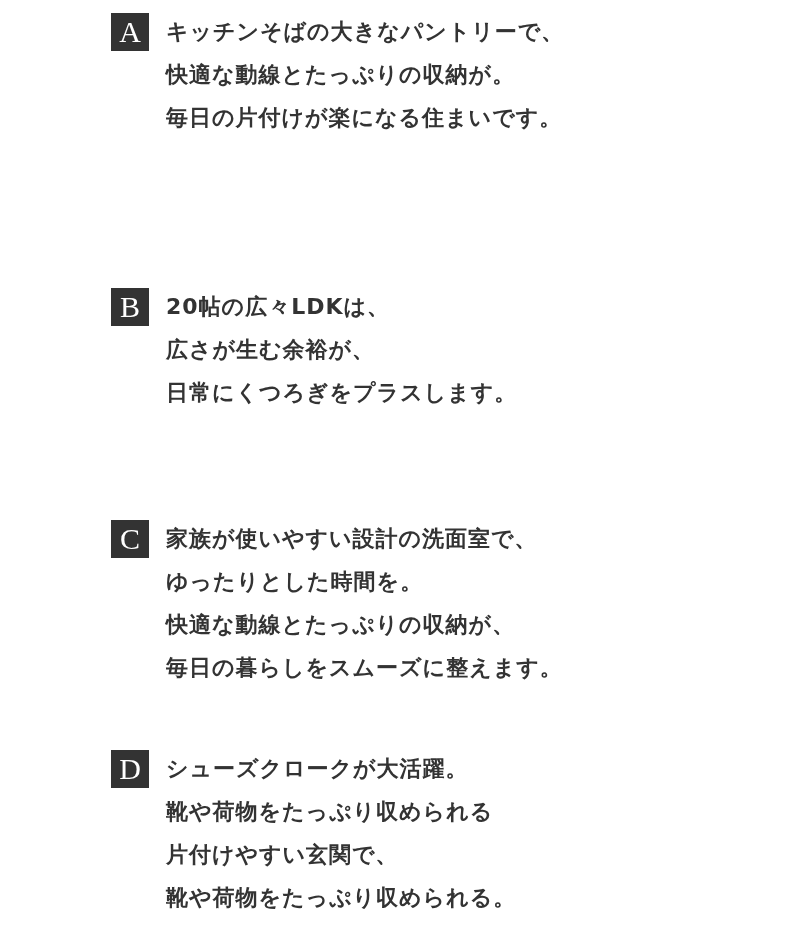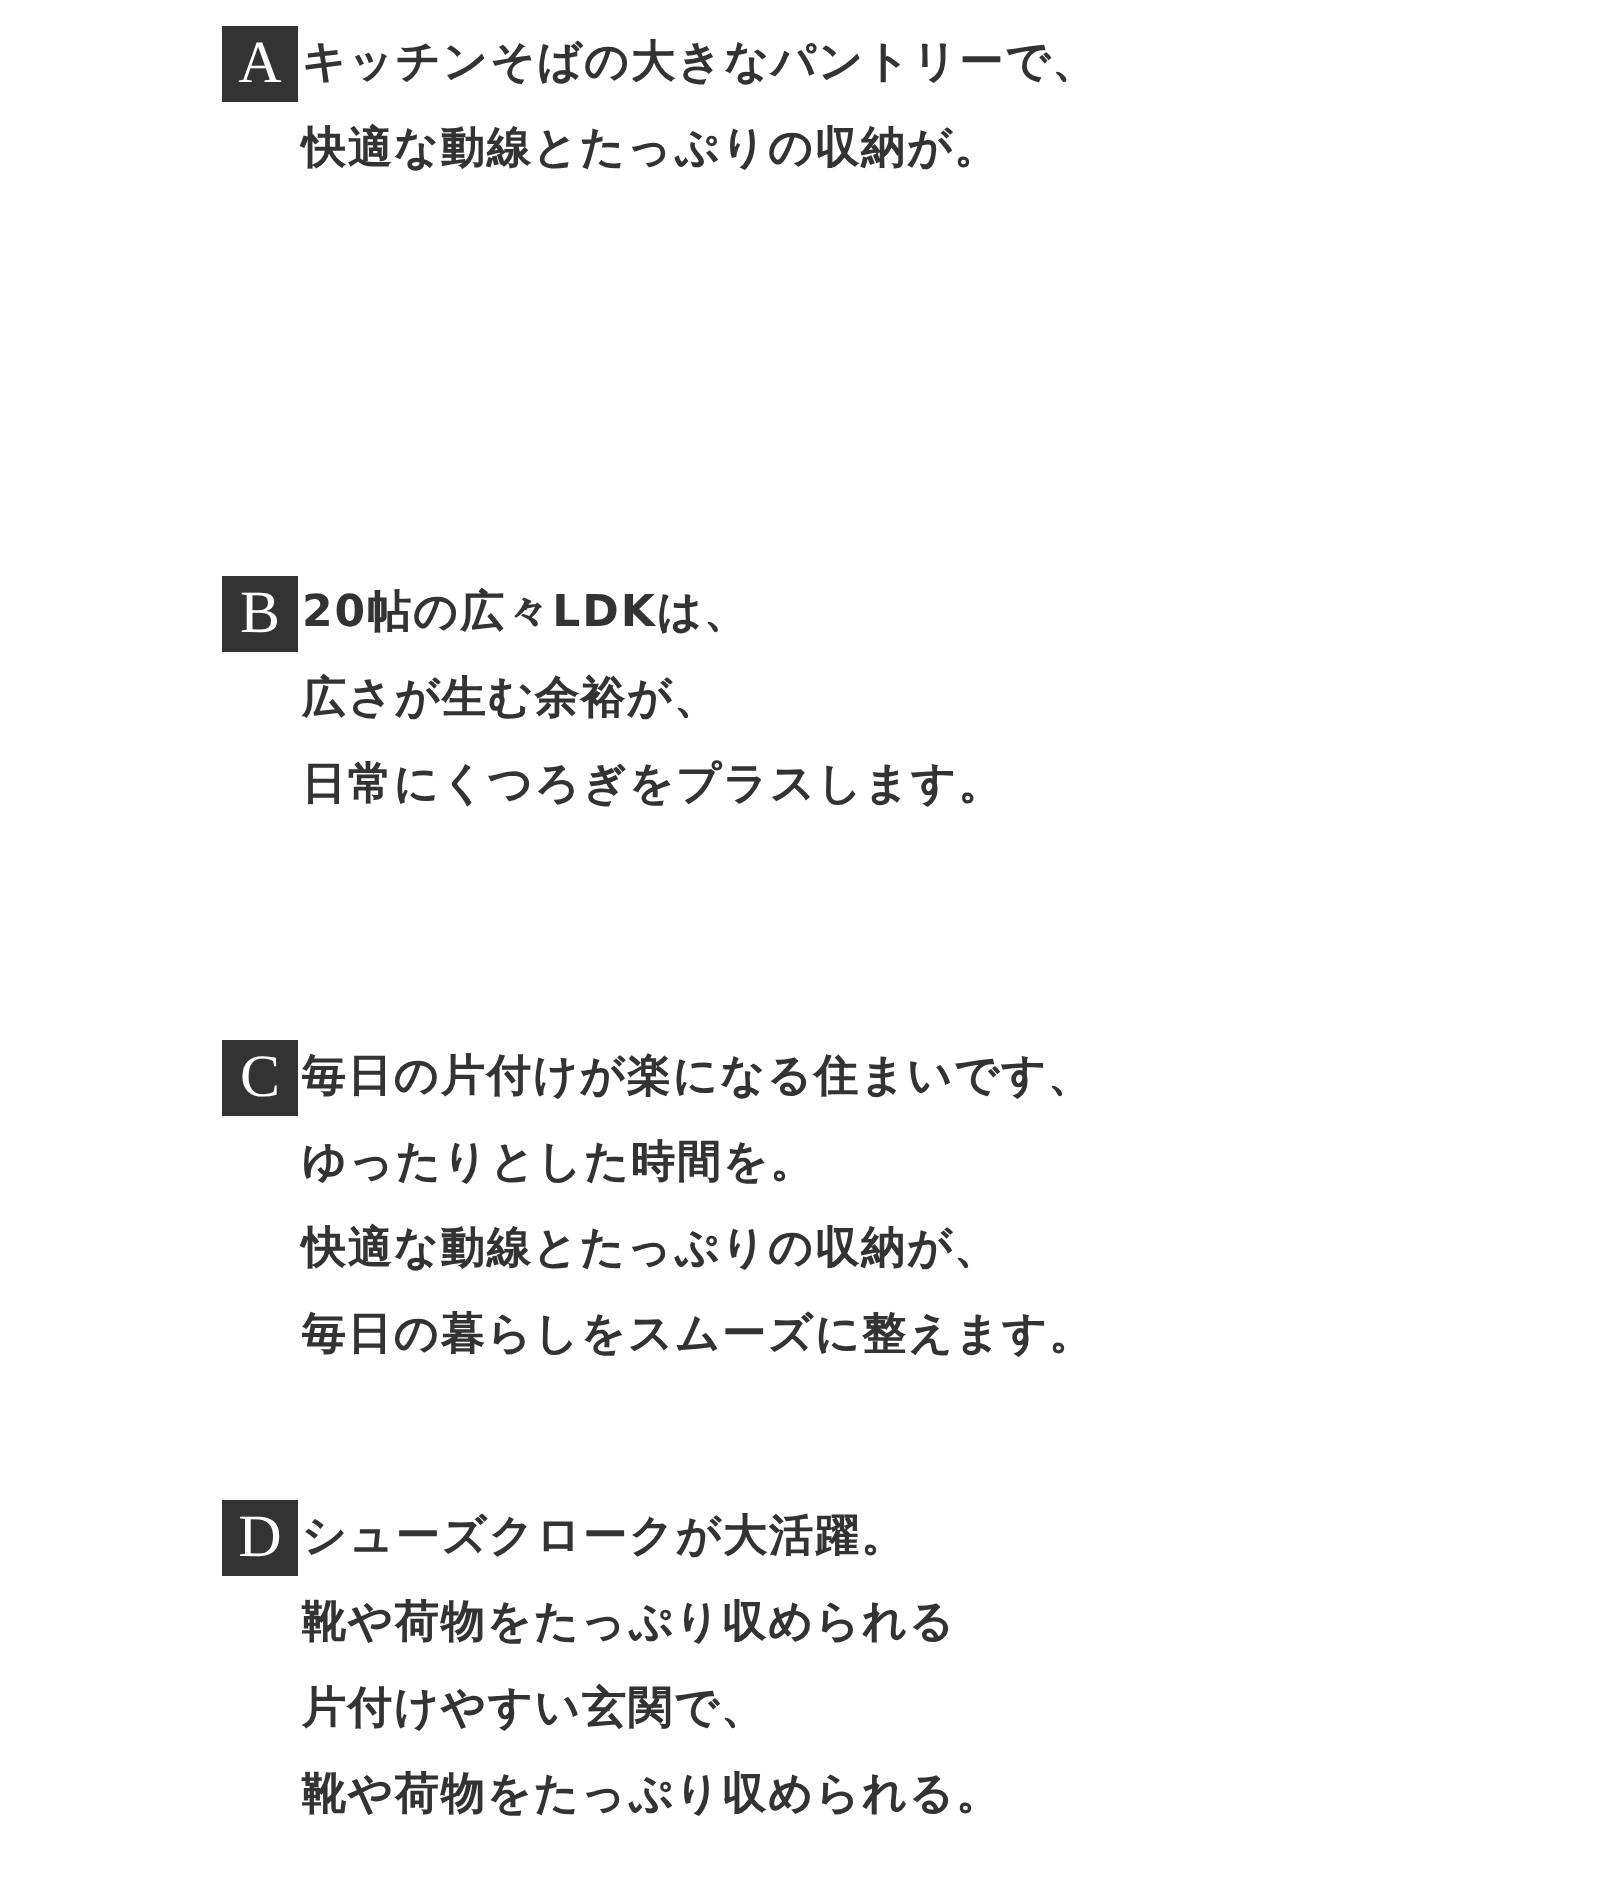--- a/index.html
+++ b/index.html
@@ -28,21 +28,21 @@
       height: 38px;
       background: #333333;
       color: #ffffff;
       font-family: "Liberation Serif", "DejaVu Serif", serif;
       font-size: 30px;
       line-height: 38px;
       text-align: center;
     }
     .lines {
       position: absolute;
-      left: 40px;
+      left: 55px;
       top: 0;
       margin: 0;
       padding: 0;
       list-style: none;
     }
     .line {
       font-size: 22px;
       font-weight: bold;
       line-height: 48px;
       height: 48px;
@@ -53,36 +53,37 @@
     .line:first-child { margin-top: -5px; }
   </style>
 </head>
 <body>
 
 <div class="section" style="top:13px;">
   <div class="badge">A</div>
   <ul class="lines">
     <li class="line">キッチンそばの大きなパントリーで、</li>
     <li class="line">快適な動線とたっぷりの収納が。</li>
+    <li class="line">毎日の片付けが楽になる住まいです。</li>
   </ul>
 </div>
 
 <div class="section" style="top:288px;">
   <div class="badge">B</div>
   <ul class="lines">
     <li class="line">20帖の広々LDKは、</li>
     <li class="line">広さが生む余裕が、</li>
     <li class="line">日常にくつろぎをプラスします。</li>
   </ul>
 </div>
 
 <div class="section" style="top:520px;">
   <div class="badge">C</div>
   <ul class="lines">
-    <li class="line">毎日の片付けが楽になる住まいです、</li>
+    <li class="line">家族が使いやすい設計の洗面室で、</li>
     <li class="line">ゆったりとした時間を。</li>
     <li class="line">快適な動線とたっぷりの収納が、</li>
     <li class="line">毎日の暮らしをスムーズに整えます。</li>
   </ul>
 </div>
 
 <div class="section" style="top:750px;">
   <div class="badge">D</div>
   <ul class="lines">
     <li class="line">シューズクロークが大活躍。</li>

